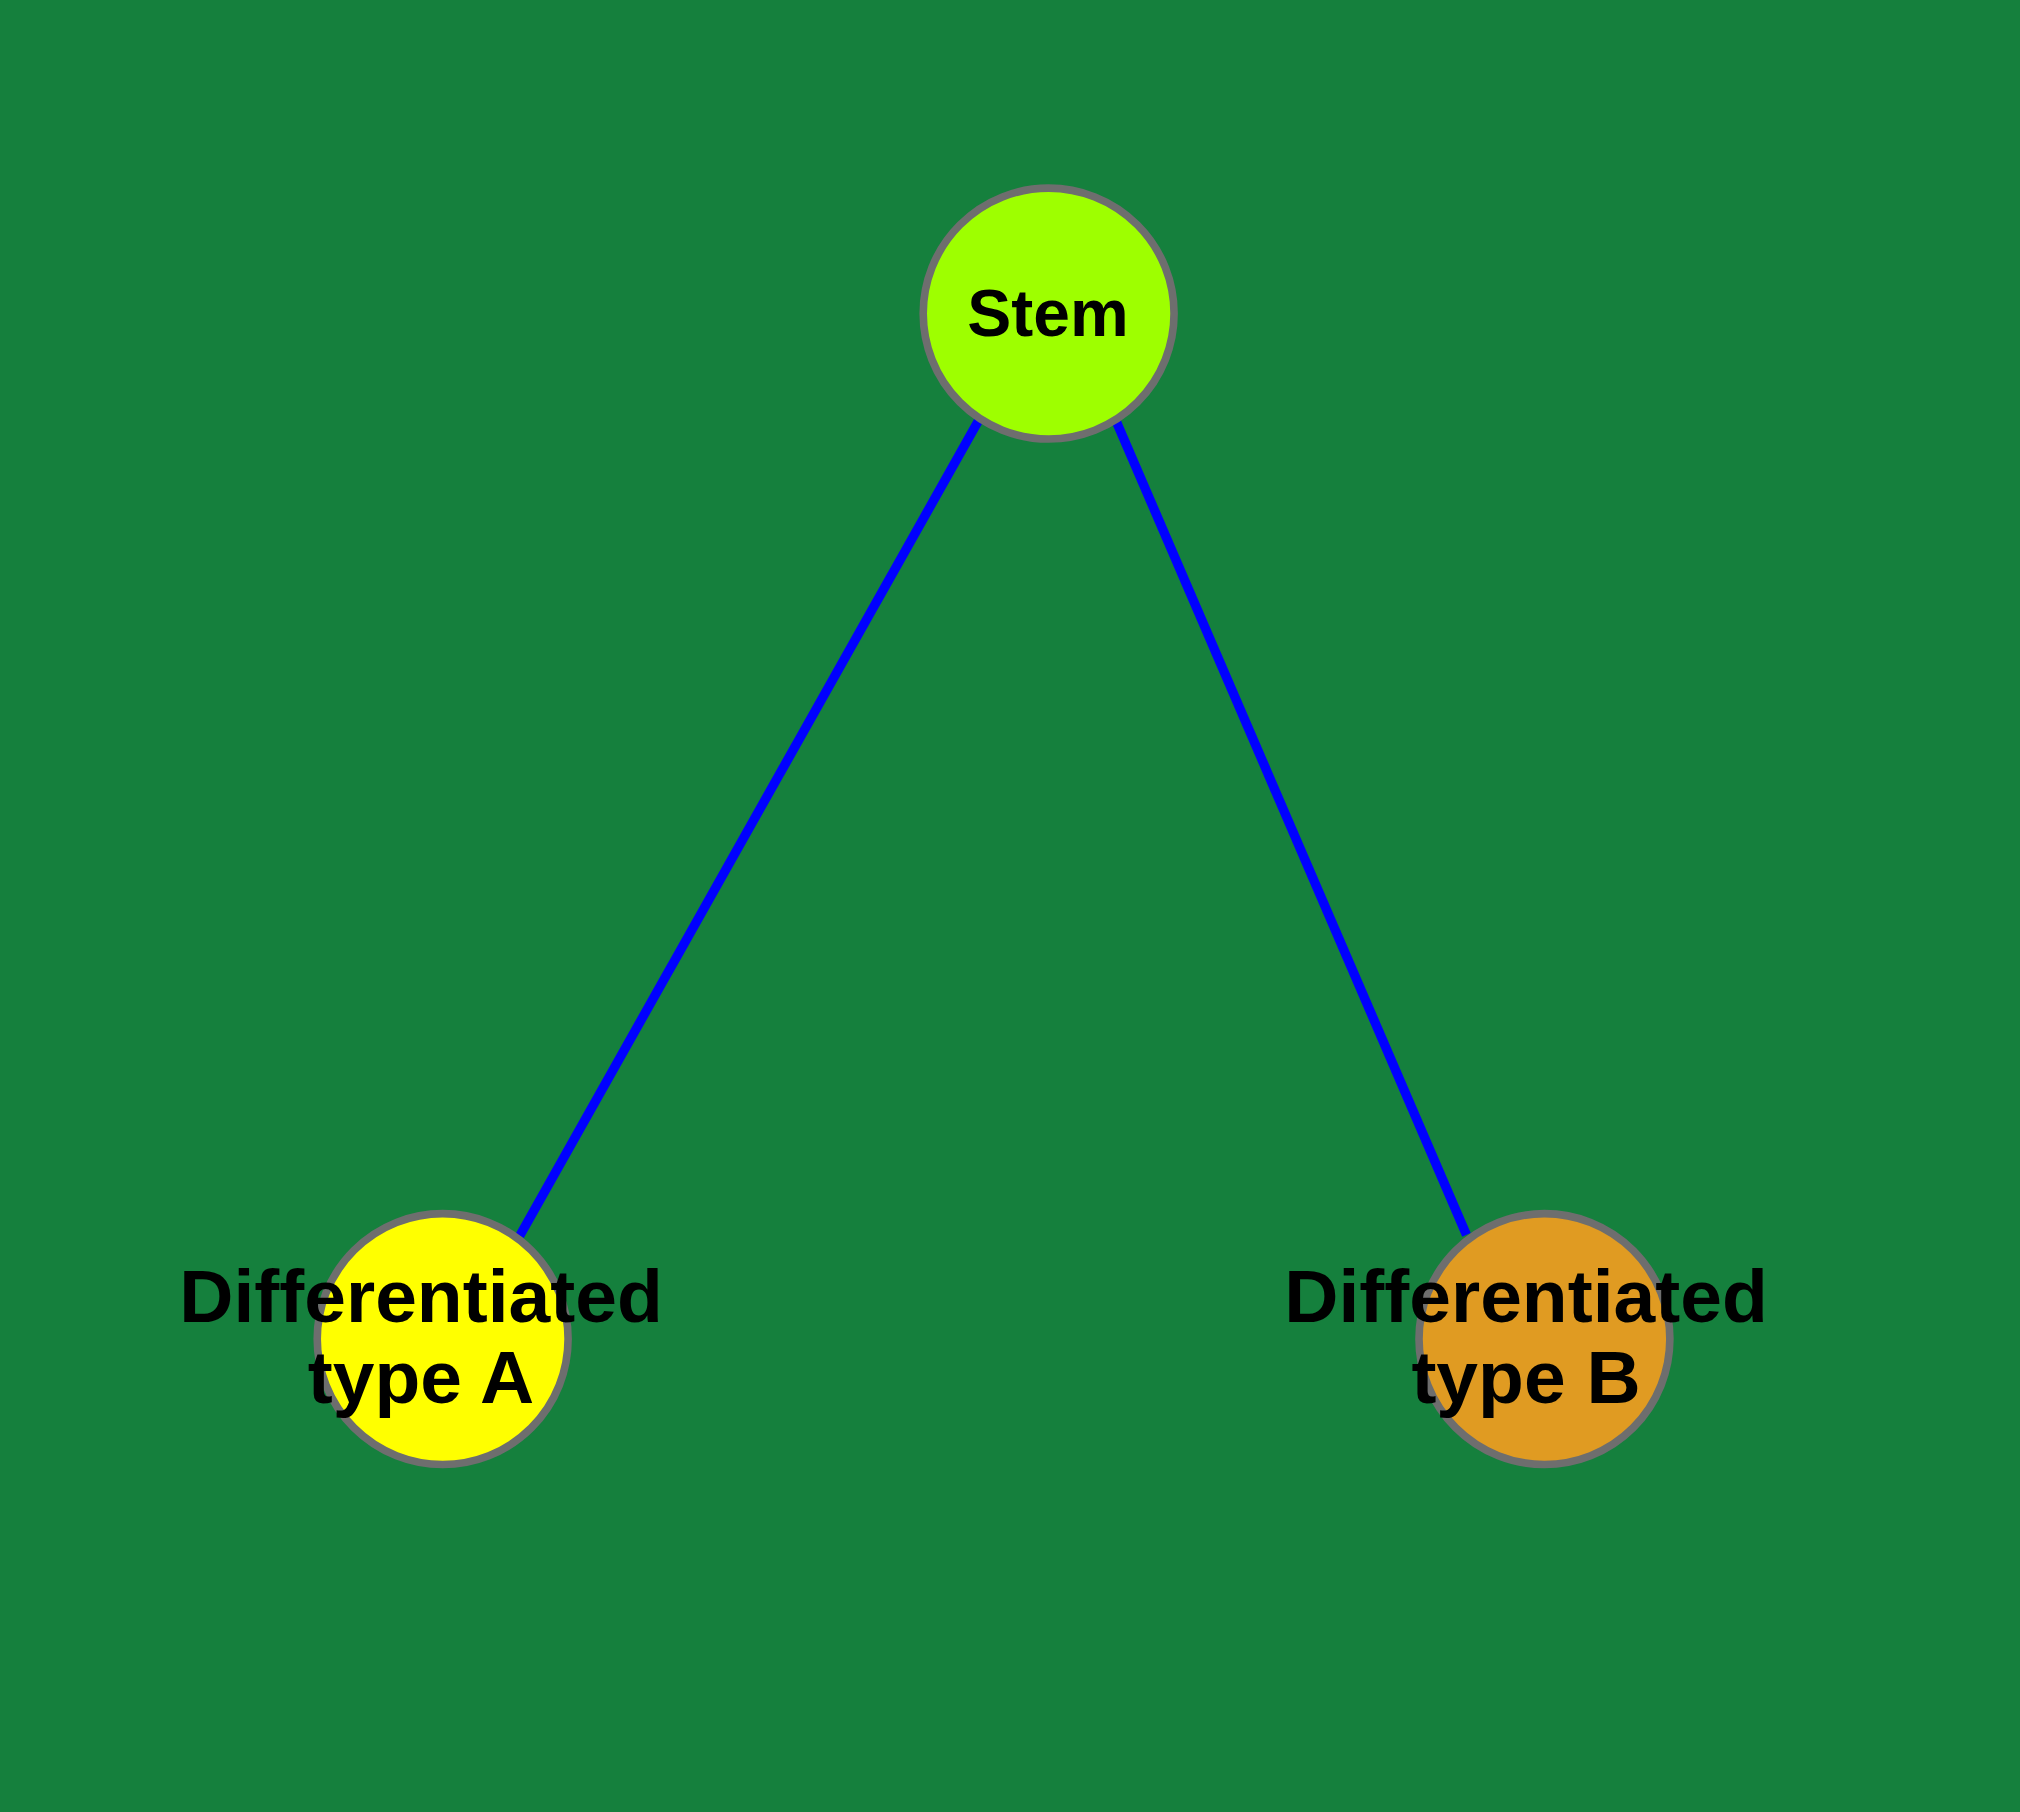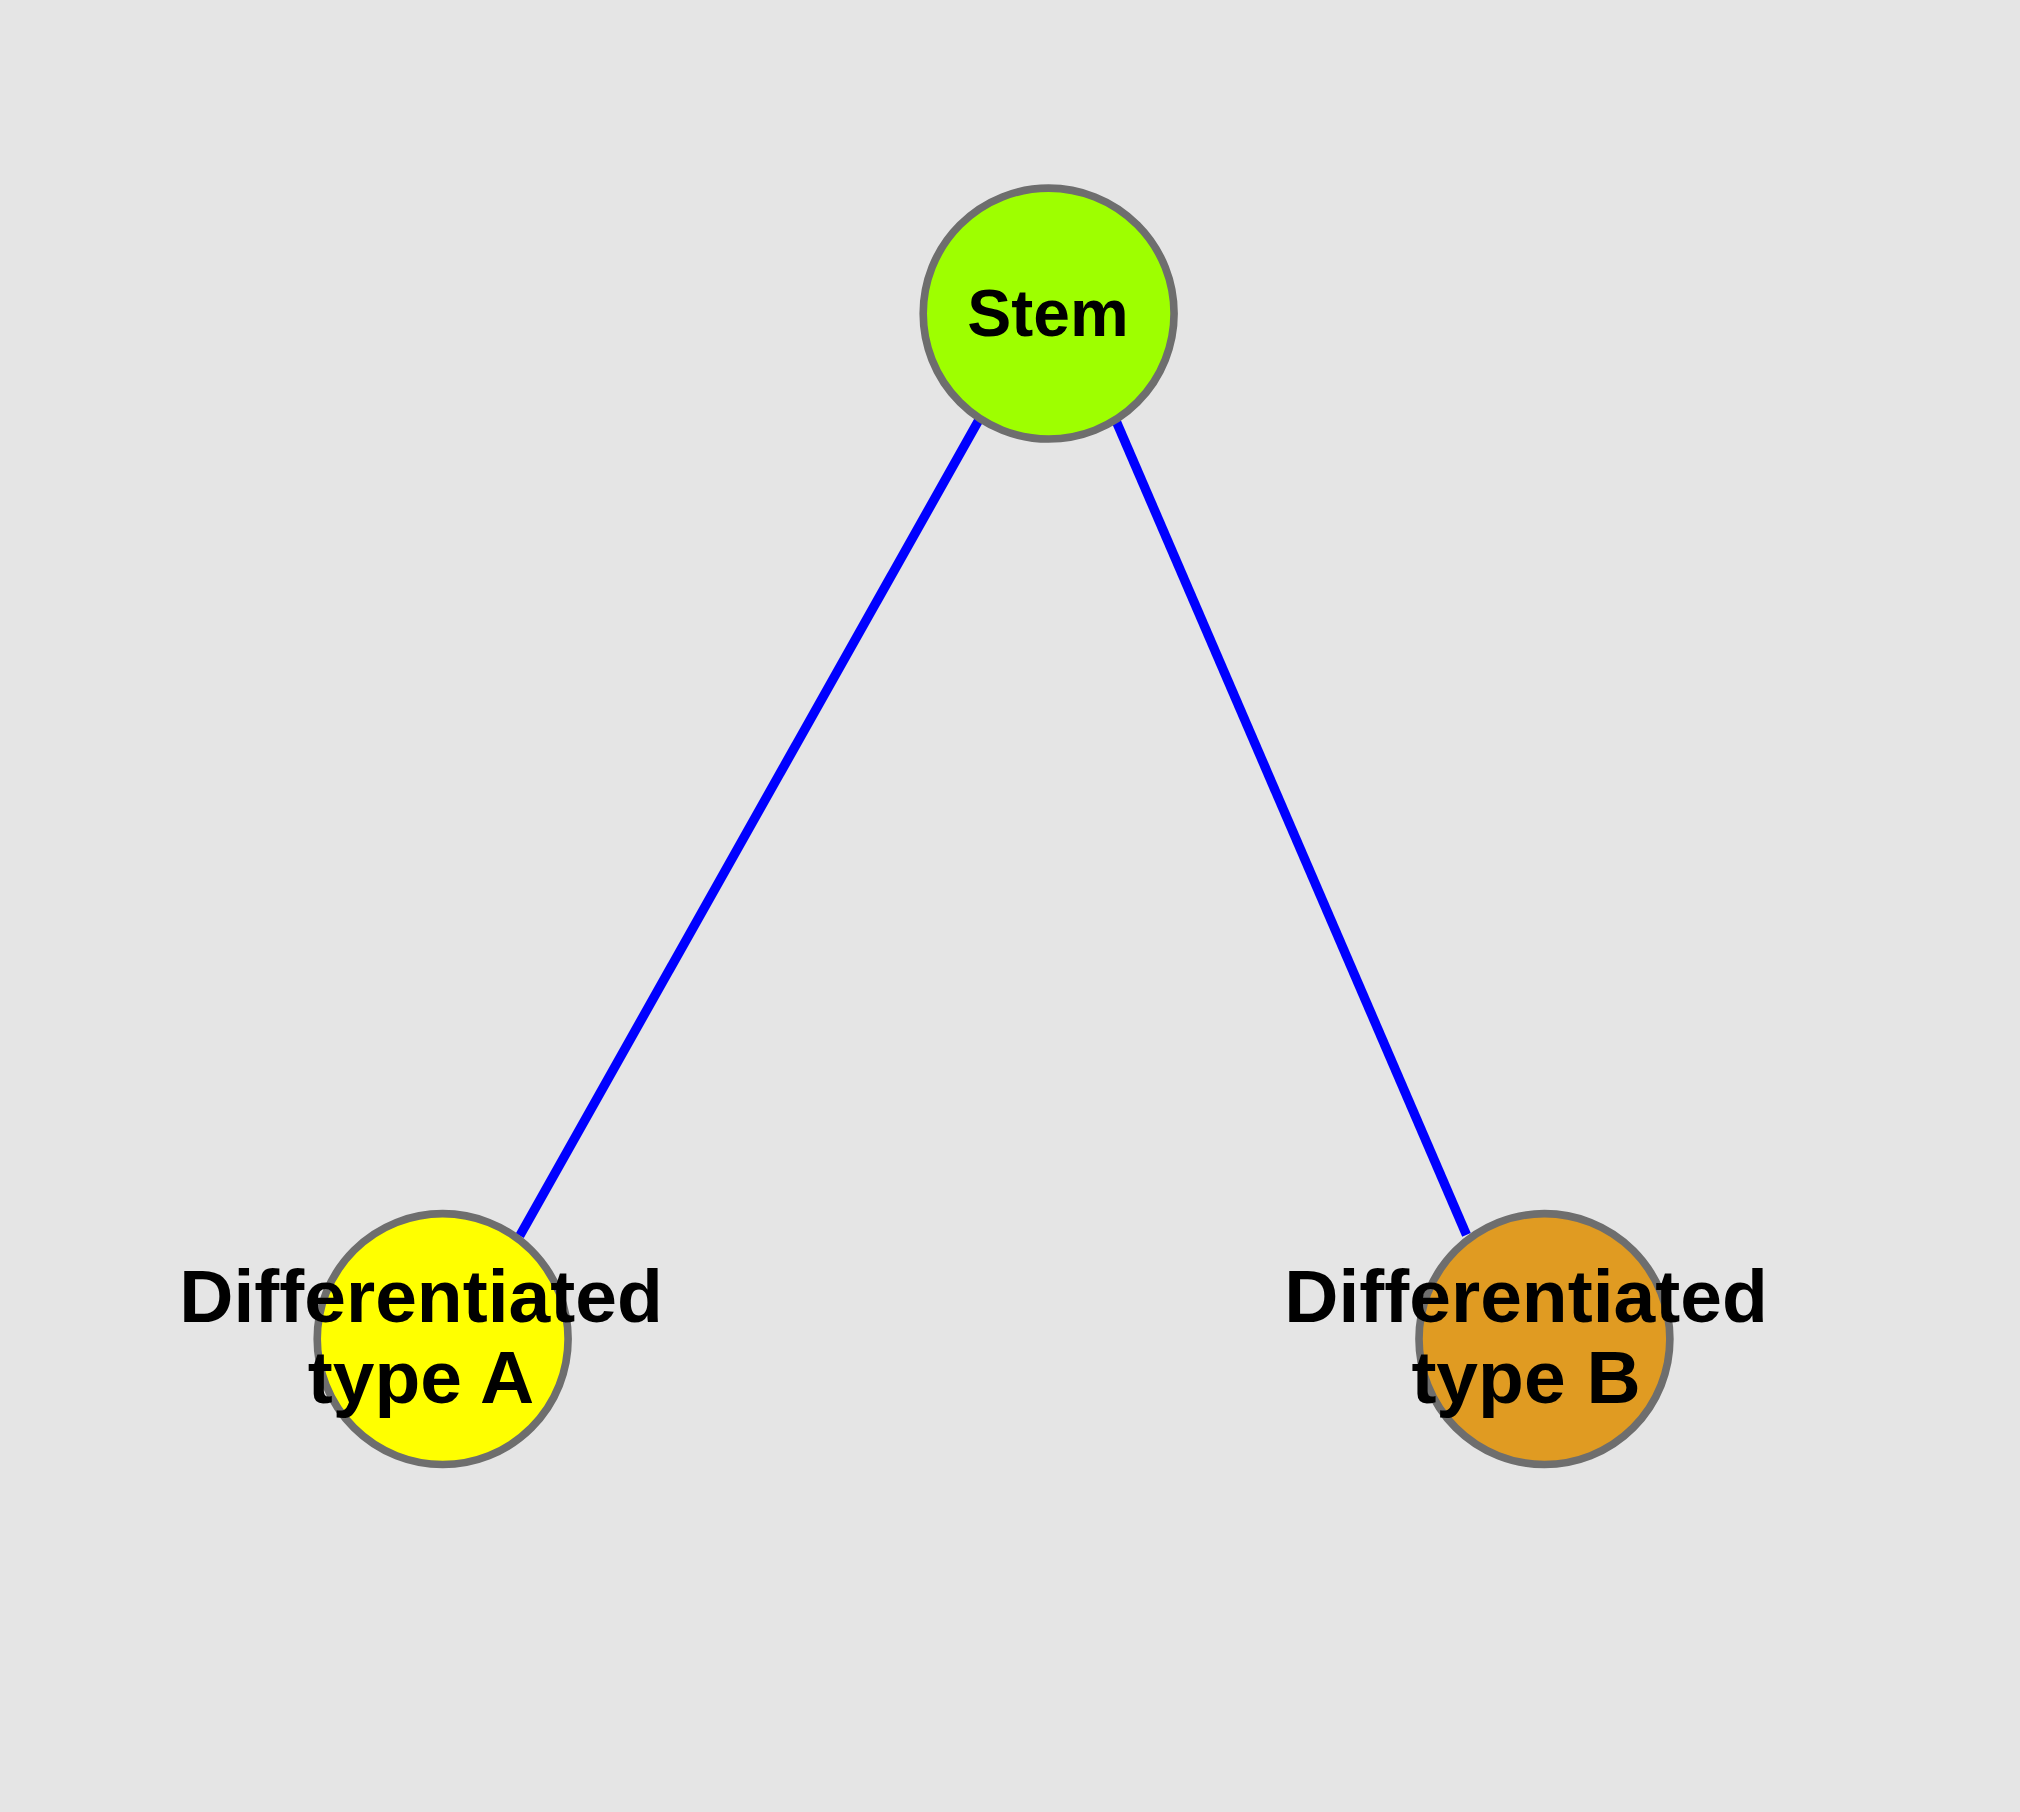--- a/index.html
+++ b/index.html
@@ -51,21 +51,21 @@
   #label-type-b {
     font-size: 75px;
     left: 1526px;
     top: 1337px;
     transform: translate(-50%, -50%);
   }
 </style>
 </head>
 <body>
 
-<div id="canvas" style="background: #e5e5e5;">
+<div id="canvas" style="background: #15803d;">
 
   <svg id="graph-svg" viewBox="0 0 2384 2138" xmlns="http://www.w3.org/2000/svg">
 
     <line x1="1155" y1="495" x2="613" y2="1458" stroke="#0000ff" stroke-width="11"></line>
 
     <line x1="1315" y1="493" x2="1730" y2="1457" stroke="#0000ff" stroke-width="11"></line>
 
     <circle cx="1237" cy="370" r="148" fill="#9eff00" stroke="#6e6e6e" stroke-width="9"></circle>
 
     <circle cx="522" cy="1580" r="148" fill="#ffff00" stroke="#6e6e6e" stroke-width="9"></circle>

